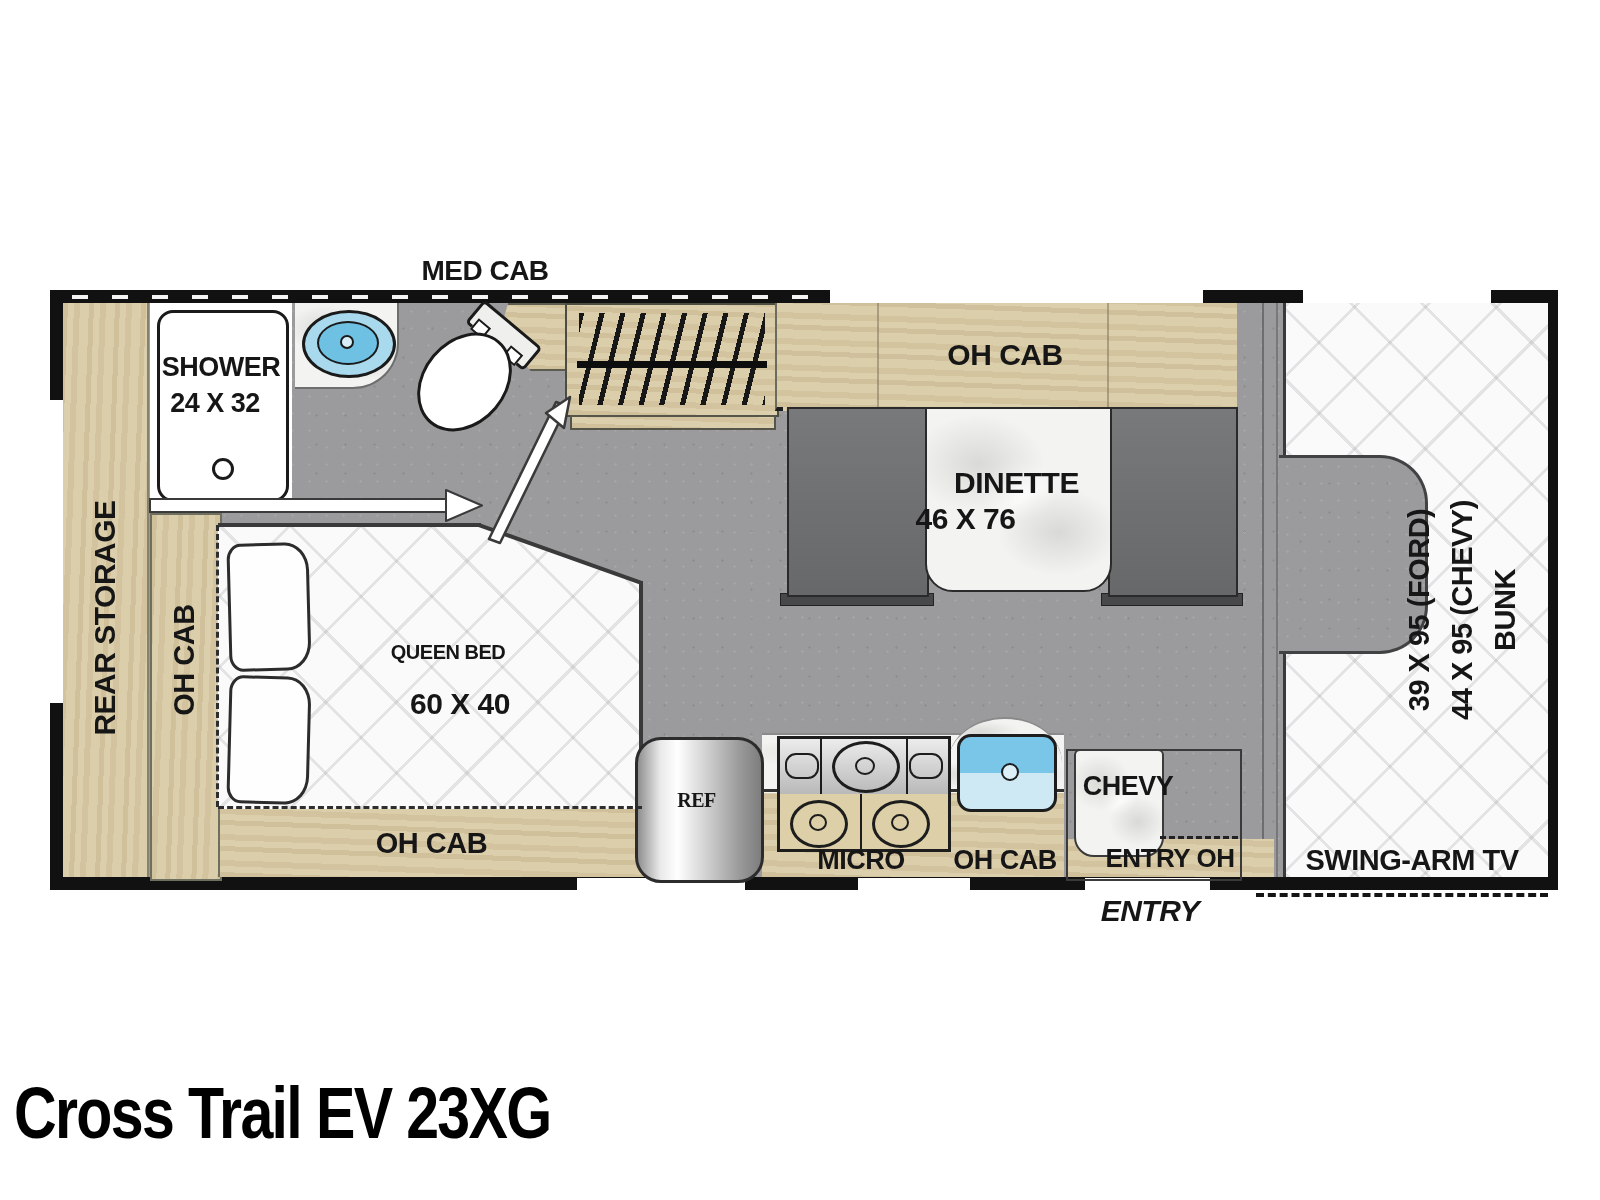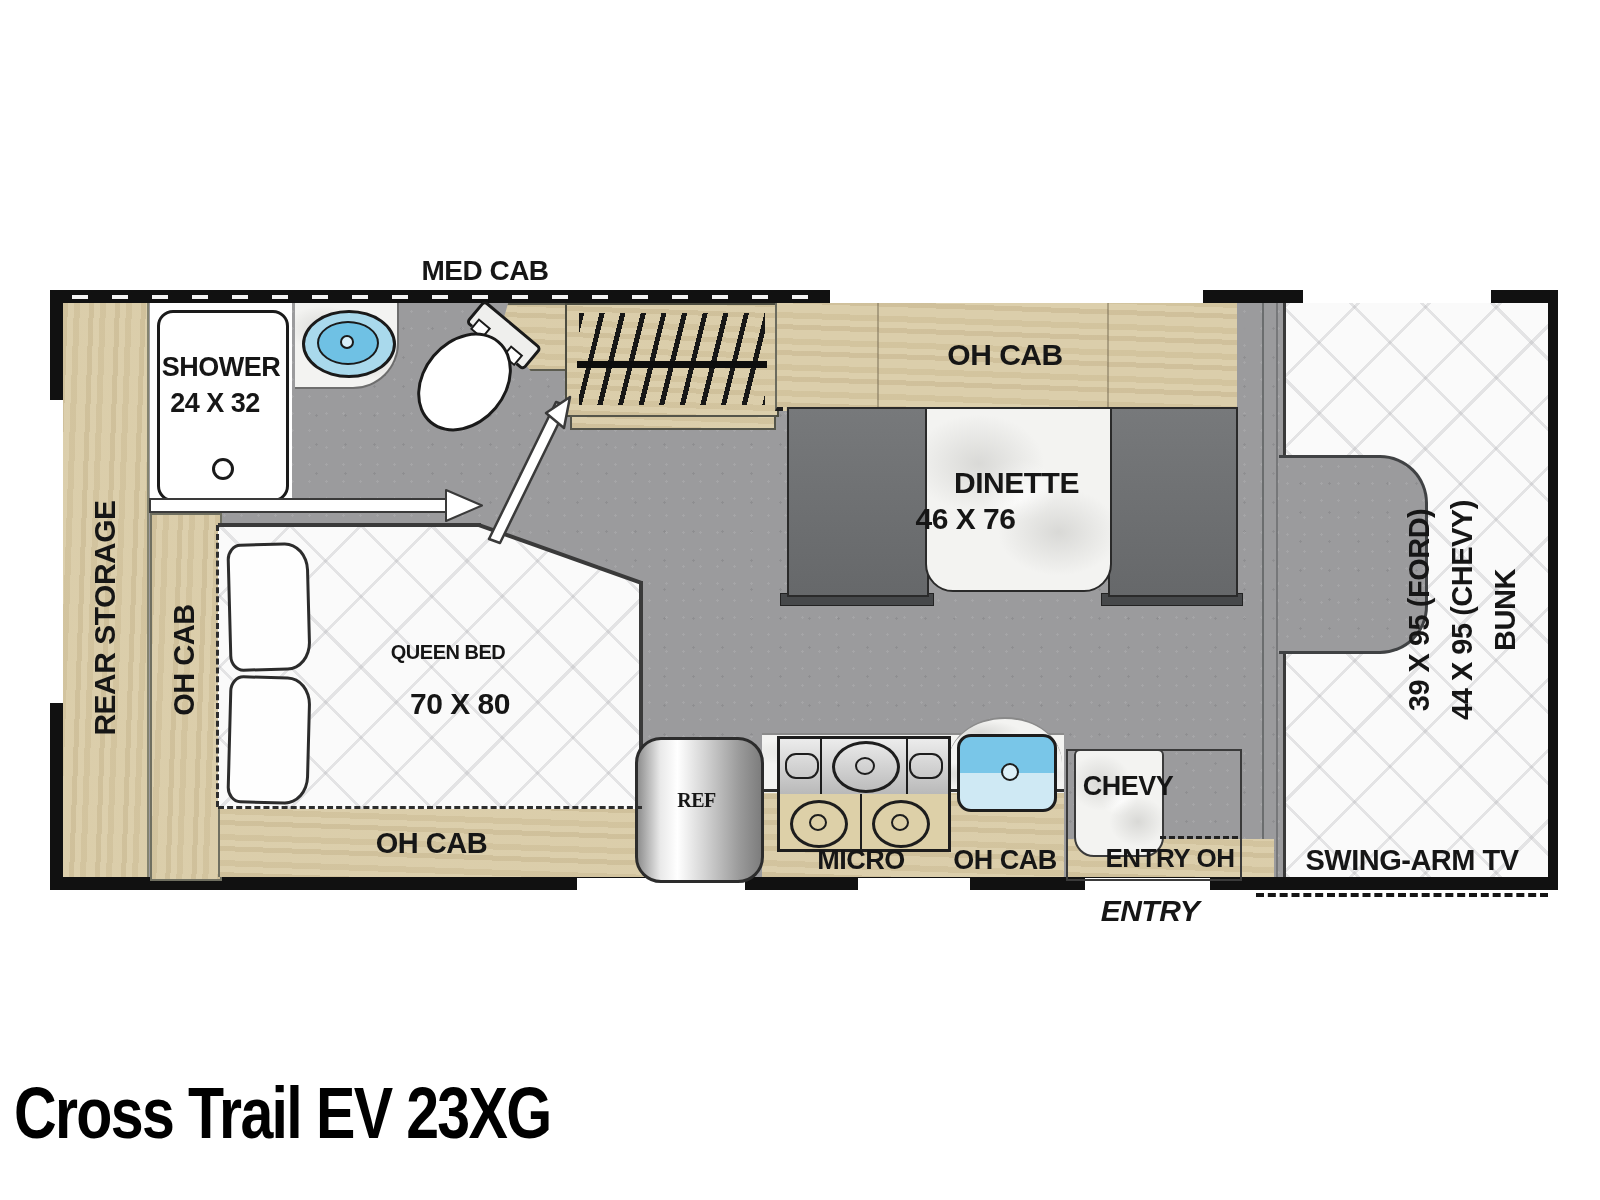--- a/index.html
+++ b/index.html
@@ -106,21 +106,21 @@
 
   <div class="abs quilt" style="left:218px;top:525px;width:424px;height:284px;clip-path:polygon(0 0,61.6% 0,100% 20.4%,100% 100%,0 100%);z-index:6;"></div>
   <div class="abs" style="left:218px;top:523px;width:263px;height:3.5px;background:#3a3a3a;z-index:7;"></div>
   <div class="abs" style="left:479px;top:523px;width:173px;height:3.5px;background:#3a3a3a;transform:rotate(19.6deg);transform-origin:0 0;z-index:7;"></div>
   <div class="abs" style="left:639px;top:581px;width:3.5px;height:228px;background:#3a3a3a;z-index:7;"></div>
   <div class="abs" style="left:218px;top:806px;width:424px;height:0;border-top:3.5px dashed #2e2e2e;z-index:8;"></div>
   <div class="abs" style="left:216px;top:525px;width:0;height:282px;border-left:3.5px dashed #2e2e2e;z-index:8;"></div>
   <div class="abs" style="left:228px;top:543px;width:76px;height:122px;background:#fefefe;border:3px solid #2c2c2c;border-radius:14px 24px 24px 14px / 16px 28px 28px 16px;transform:rotate(-1.5deg);z-index:7;"></div>
   <div class="abs" style="left:228px;top:676px;width:76px;height:122px;background:#fefefe;border:3px solid #2c2c2c;border-radius:14px 24px 24px 14px / 16px 28px 28px 16px;transform:rotate(1.5deg);z-index:7;"></div>
   <div class="lbl" style="left:288px;top:636px;width:320px;height:32px;font-size:20px;z-index:8;">QUEEN BED</div>
-  <div class="lbl" style="left:300px;top:688px;width:320px;height:32px;font-size:30px;z-index:8;">70 X 80</div>
+  <div class="lbl" style="left:300px;top:688px;width:320px;height:32px;font-size:30px;z-index:8;">60 X 40</div>
 
   <div class="abs wood-v" style="left:150px;top:513px;width:68px;height:364px;border:2px solid #6f6f60;z-index:5;"></div>
   <div class="lbl" style="left:44px;top:641px;width:280px;height:38px;font-size:29px;transform:rotate(-90deg);">OH CAB</div>
   <div class="abs wood-h" style="left:218px;top:808px;width:427px;height:69px;border-left:2px solid #6f6f60;z-index:5;"></div>
   <div class="lbl" style="left:218px;top:826px;width:427px;height:34px;font-size:29px;">OH CAB</div>
 
   <div class="abs" style="left:635px;top:737px;width:123px;height:140px;border:3px solid #2c2c2c;border-radius:26px;background:linear-gradient(90deg,#8f8f8f 0,#e9e9e9 18%,#ffffff 32%,#d2d2d2 55%,#9b9b9b 82%,#7d7d7d 100%);z-index:7;"></div>
   <div class="lbl" style="left:635px;top:783px;width:123px;height:34px;font-size:20px;z-index:8;font-family:Liberation Serif, serif;">REF</div>
 
   <div class="abs wood-h" style="left:762px;top:791px;width:302px;height:86px;z-index:5;"></div>

